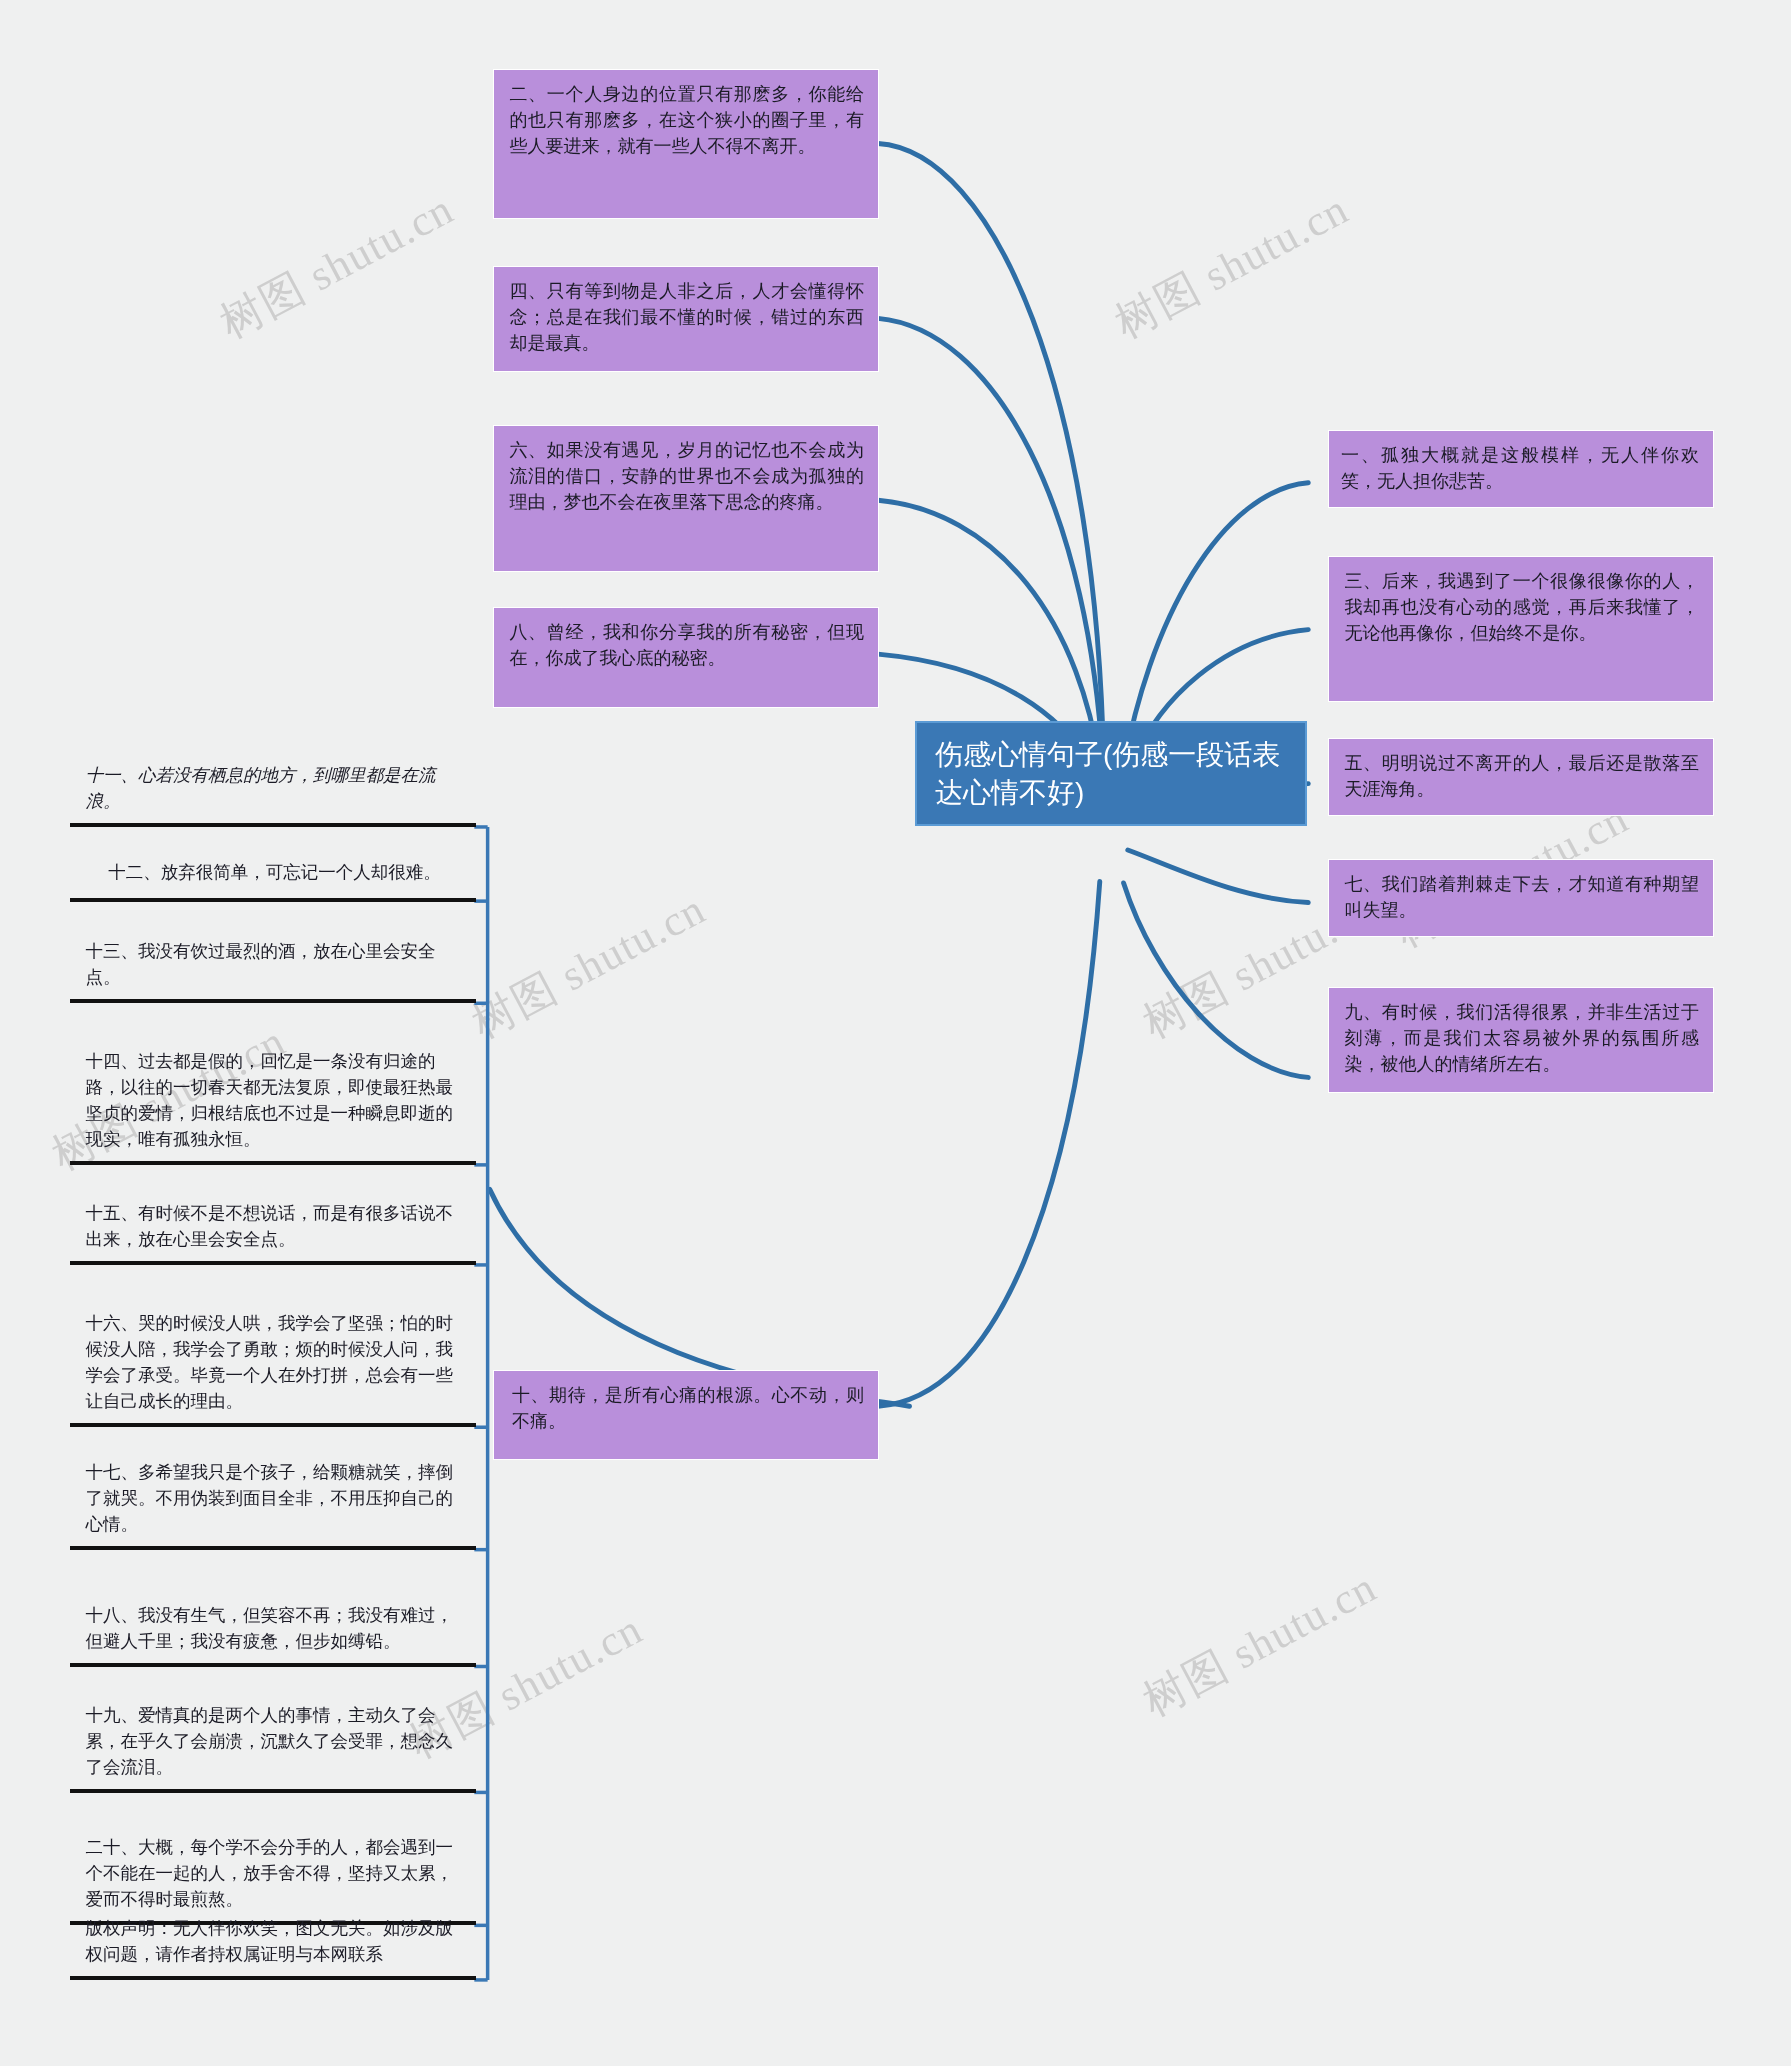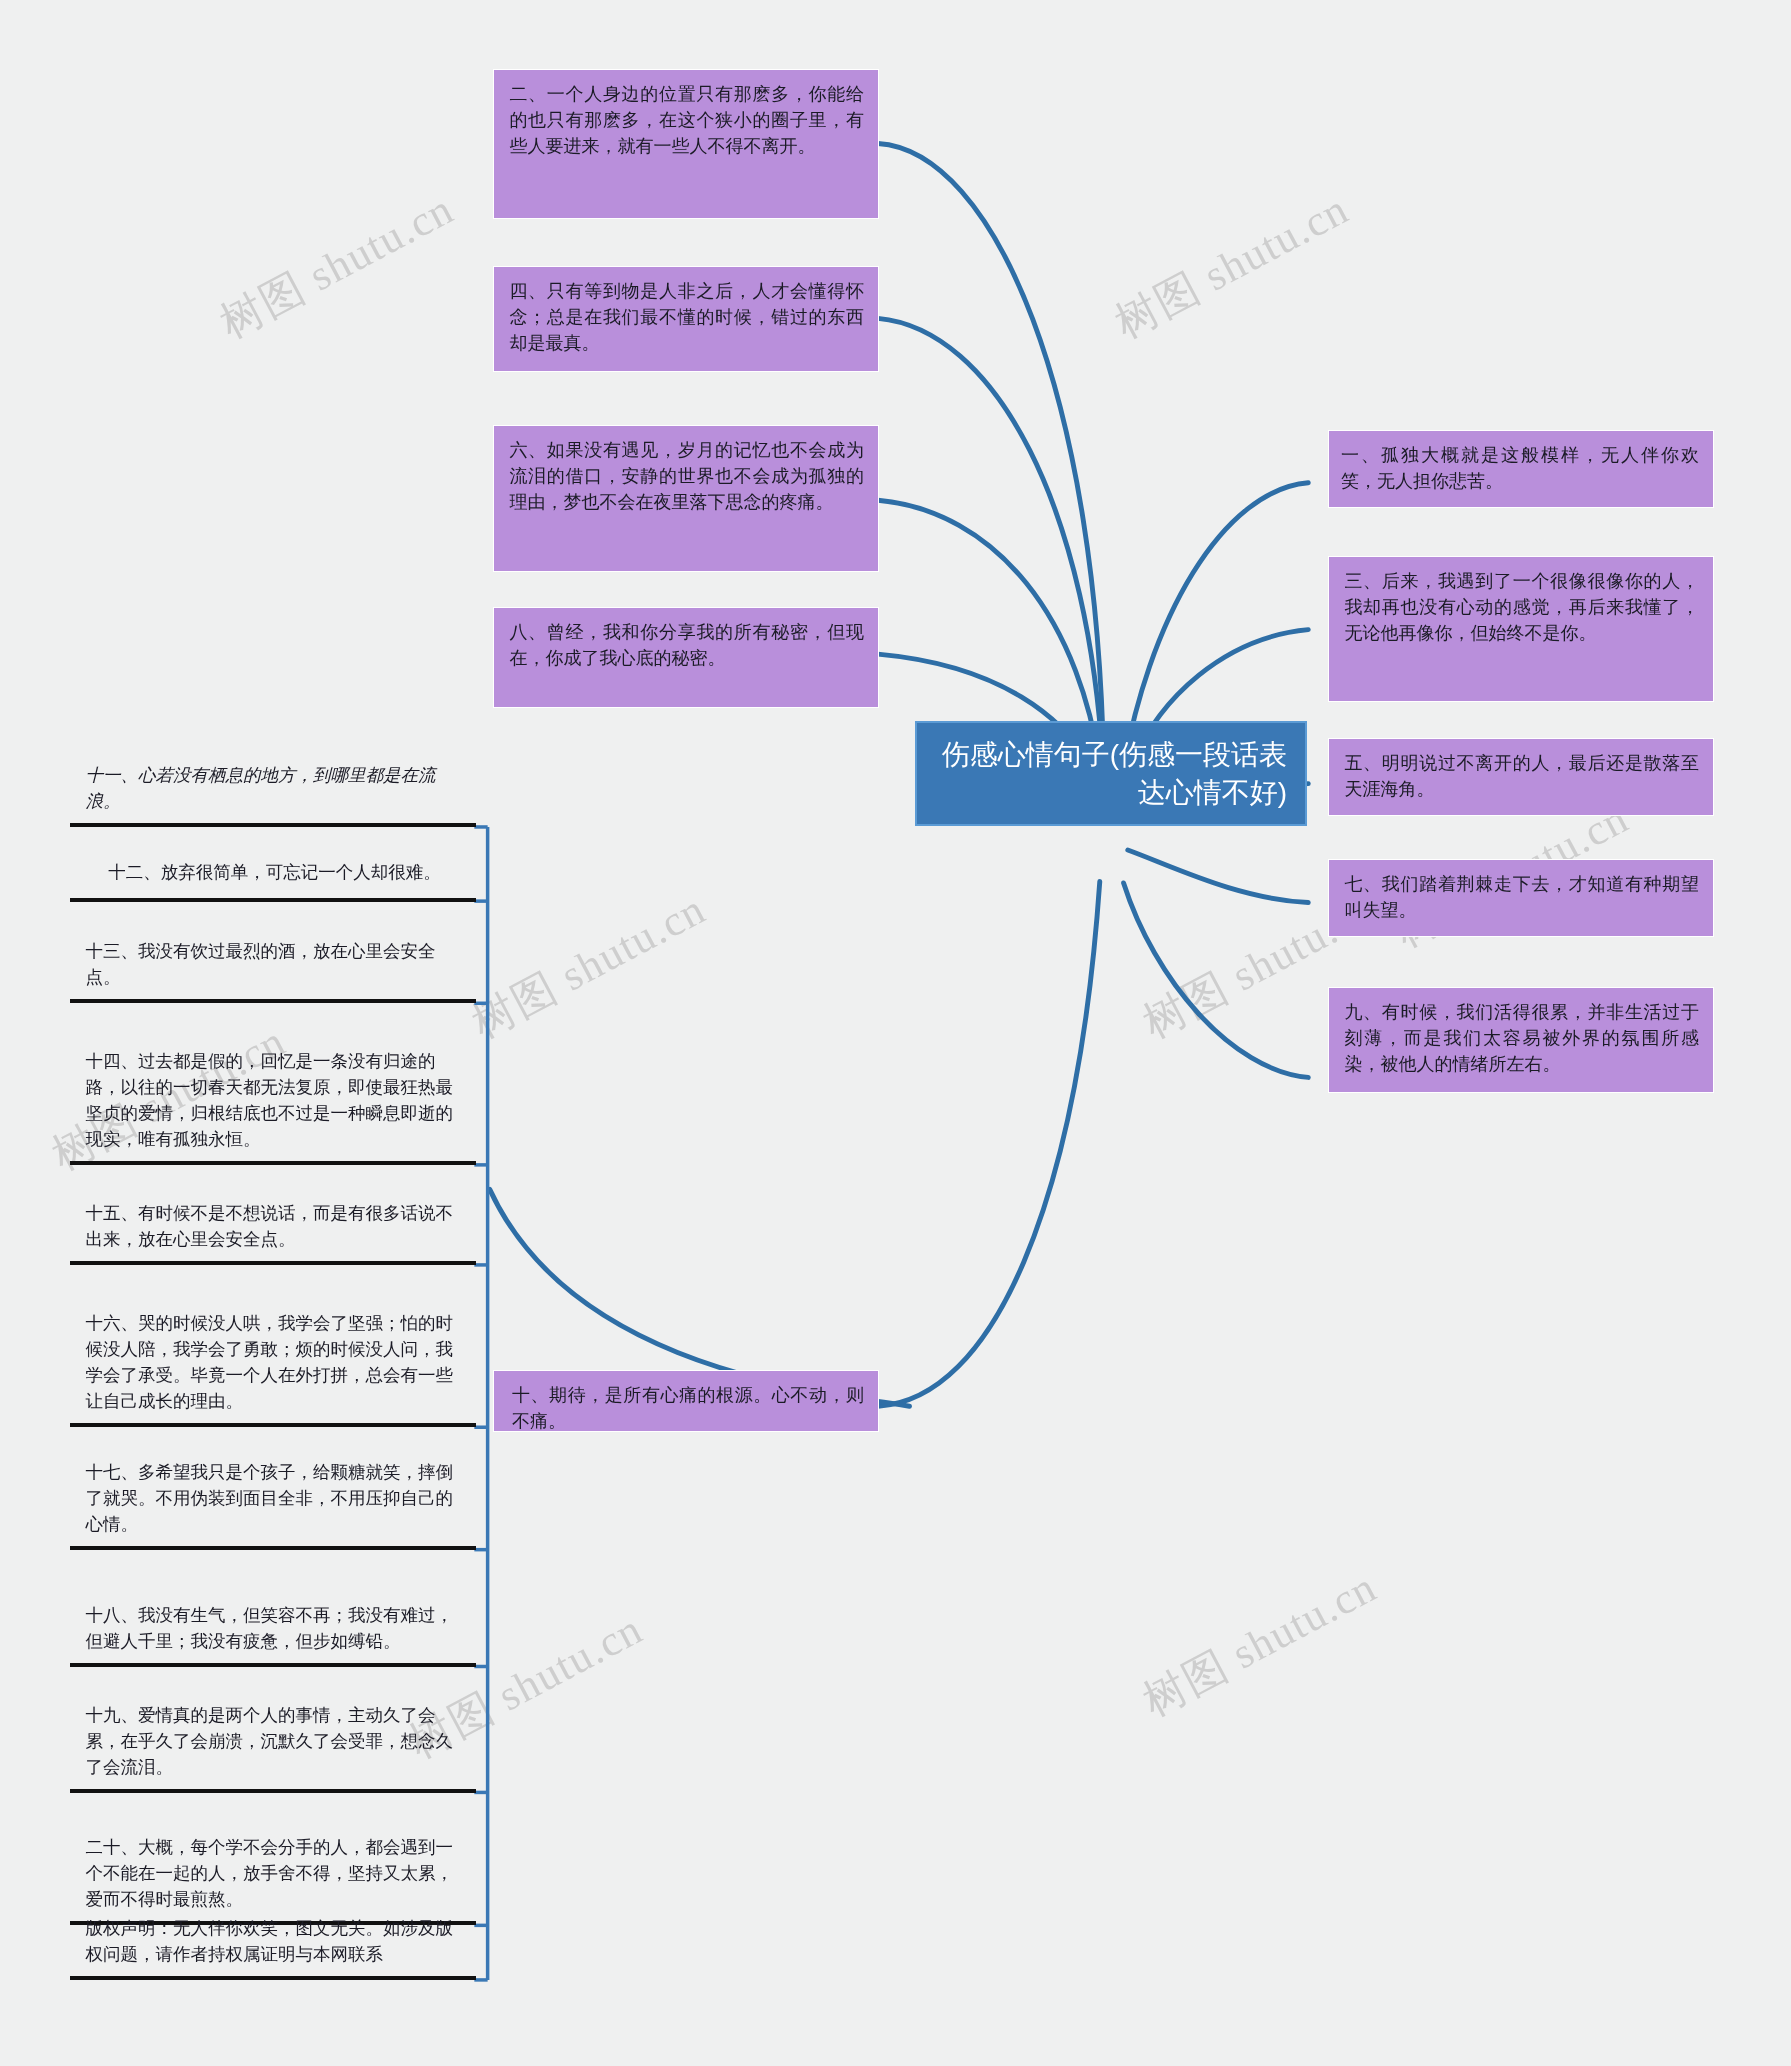--- a/index.html
+++ b/index.html
@@ -30,21 +30,21 @@
 
   
   .node{position:absolute;box-sizing:border-box;}
 
   .root{
     background:#3a78b5;
     border:2.1px solid #5b9bd5;
     color:#ffffff;
     font-size:28px;
     line-height:1.33;
-    text-align:right;
+    text-align:left;
     padding:15.4px 18px;
     display:flex;align-items:center;justify-content:center;
   }
 
   .branch{
     background:#b98fdb;
     border:1.4px solid #ffffff;
     color:#1b1b26;
     font-size:18px;
     line-height:1.45;
@@ -130,21 +130,21 @@
   </div>
 
   <div class="node branch" style="left:493px;top:425px;width:386px;height:147px;">
     <span>六、如果没有遇见，岁月的记忆也不会成为流泪的借口，安静的世界也不会成为孤独的理由，梦也不会在夜里落下思念的疼痛。</span>
   </div>
 
   <div class="node branch" style="left:493px;top:607px;width:386px;height:101px;">
     <span>八、曾经，我和你分享我的所有秘密，但现在，你成了我心底的秘密。</span>
   </div>
 
-  <div class="node branch" style="left:493px;top:1370px;width:386px;height:62px;padding-left:18px;">
+  <div class="node branch" style="left:493px;top:1370px;width:386px;height:90px;padding-left:18px;">
     <span>十、期待，是所有心痛的根源。心不动，则不痛。</span>
   </div>
 
   <div class="node branch" style="left:1328px;top:430px;width:386px;height:78px;padding-left:12px;">
     <span>一、孤独大概就是这般模样，无人伴你欢笑，无人担你悲苦。</span>
   </div>
 
   <div class="node branch" style="left:1328px;top:556px;width:386px;height:146px;">
     <span>三、后来，我遇到了一个很像很像你的人，我却再也没有心动的感觉，再后来我懂了，无论他再像你，但始终不是你。</span>
   </div>

